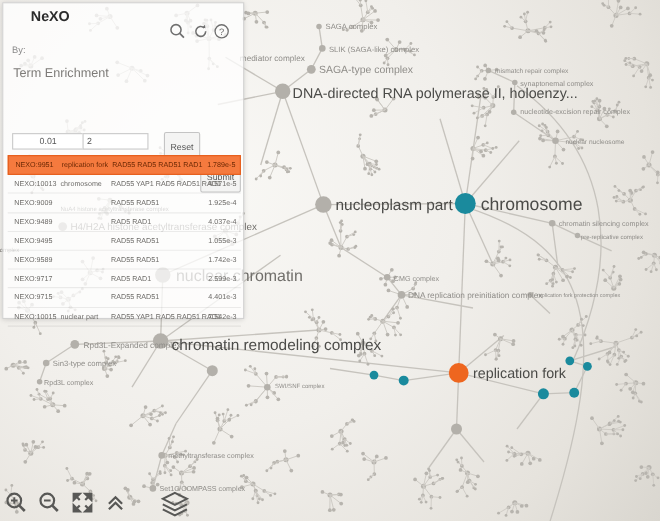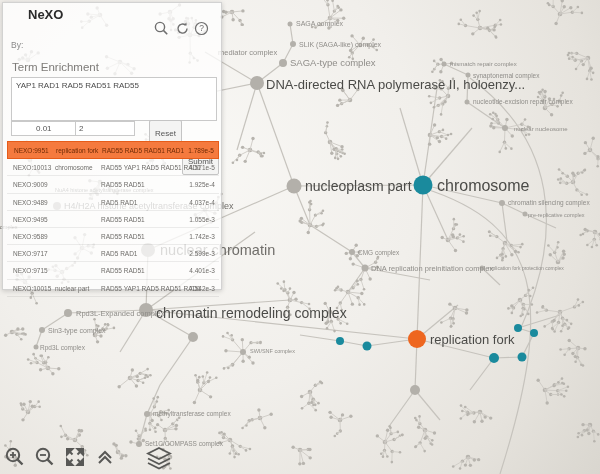--- a/index.html
+++ b/index.html
@@ -1826,21 +1826,20 @@
           <circle cx="8.5" cy="8.5" r="6" fill="none" stroke="currentColor" stroke-width="1.2"></circle>
           <text x="8.5" y="11.4" text-anchor="middle" font-size="8.5" fill="currentColor" font-family="Liberation Sans,sans-serif">?</text>
         </svg>
     </span>
 
     <div id="by-row">
       <span>By:</span>
     </div>
 
     <div id="te-title">Term Enrichment</div>
-    <textarea id="te-query" style="">YAP1 RAD1 RAD5 RAD51 RAD55</textarea>
 
     <input class="num-input" id="pval-input" value="0.01" style="">
     <input class="num-input" id="overlap-input" value="2" style="">
     <button class="small-btn" id="reset-btn">Reset</button>
     <button class="small-btn" id="submit-btn">Submit</button>
 
     <div id="results">
         <div class="rrow hl">
           <span class="c-id">NEXO:9951</span>
           <span class="c-term">replication fork</span>

